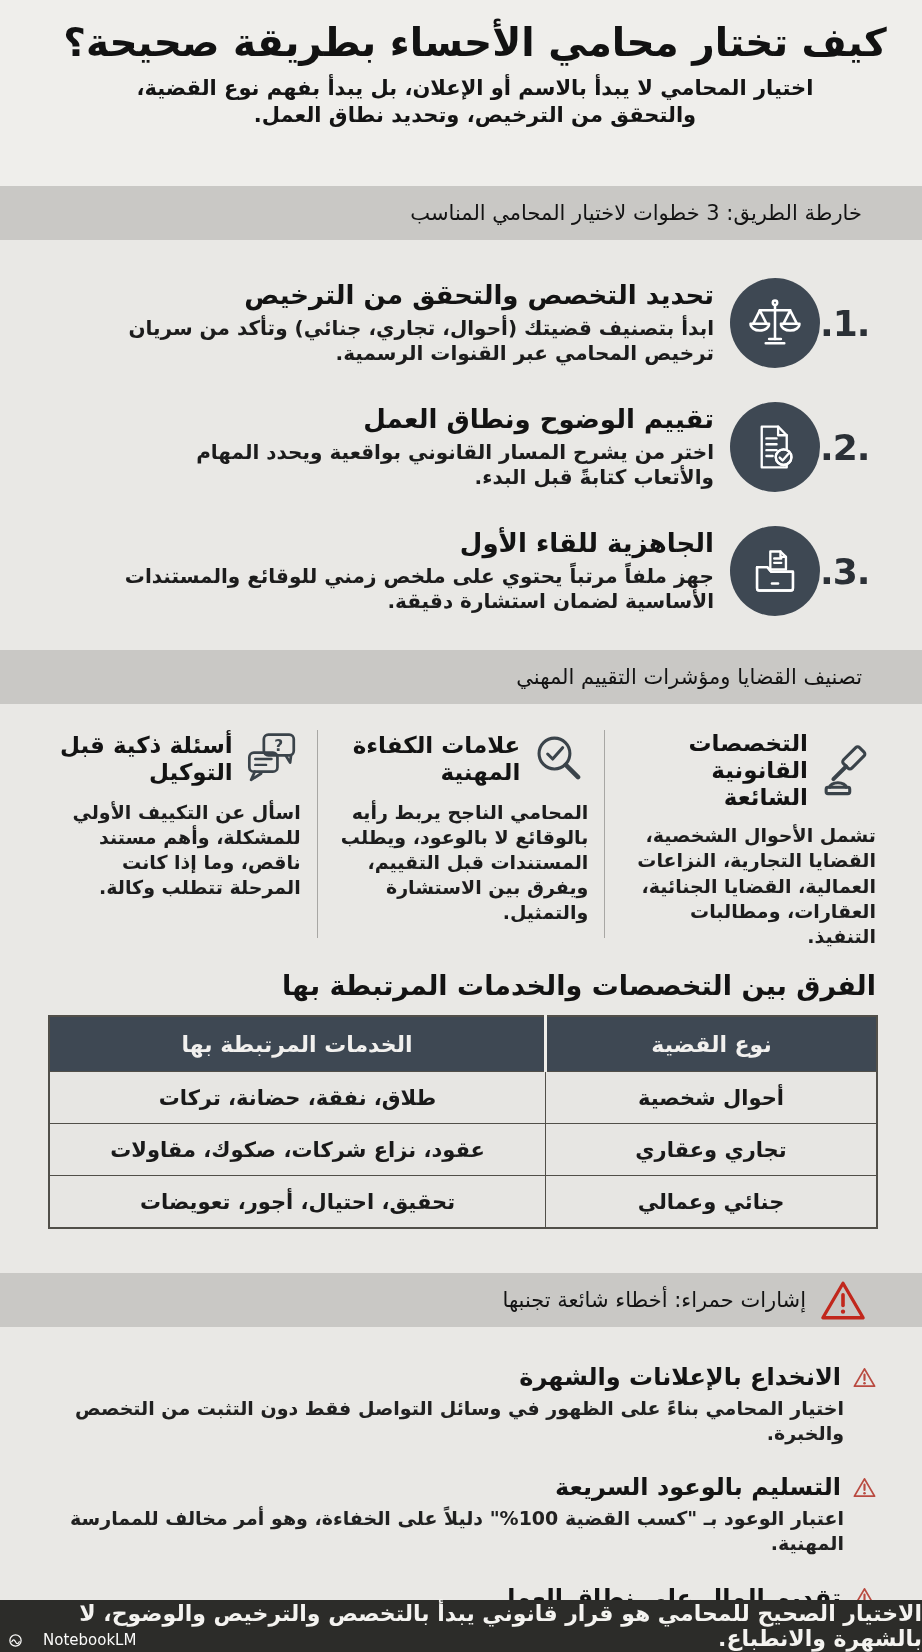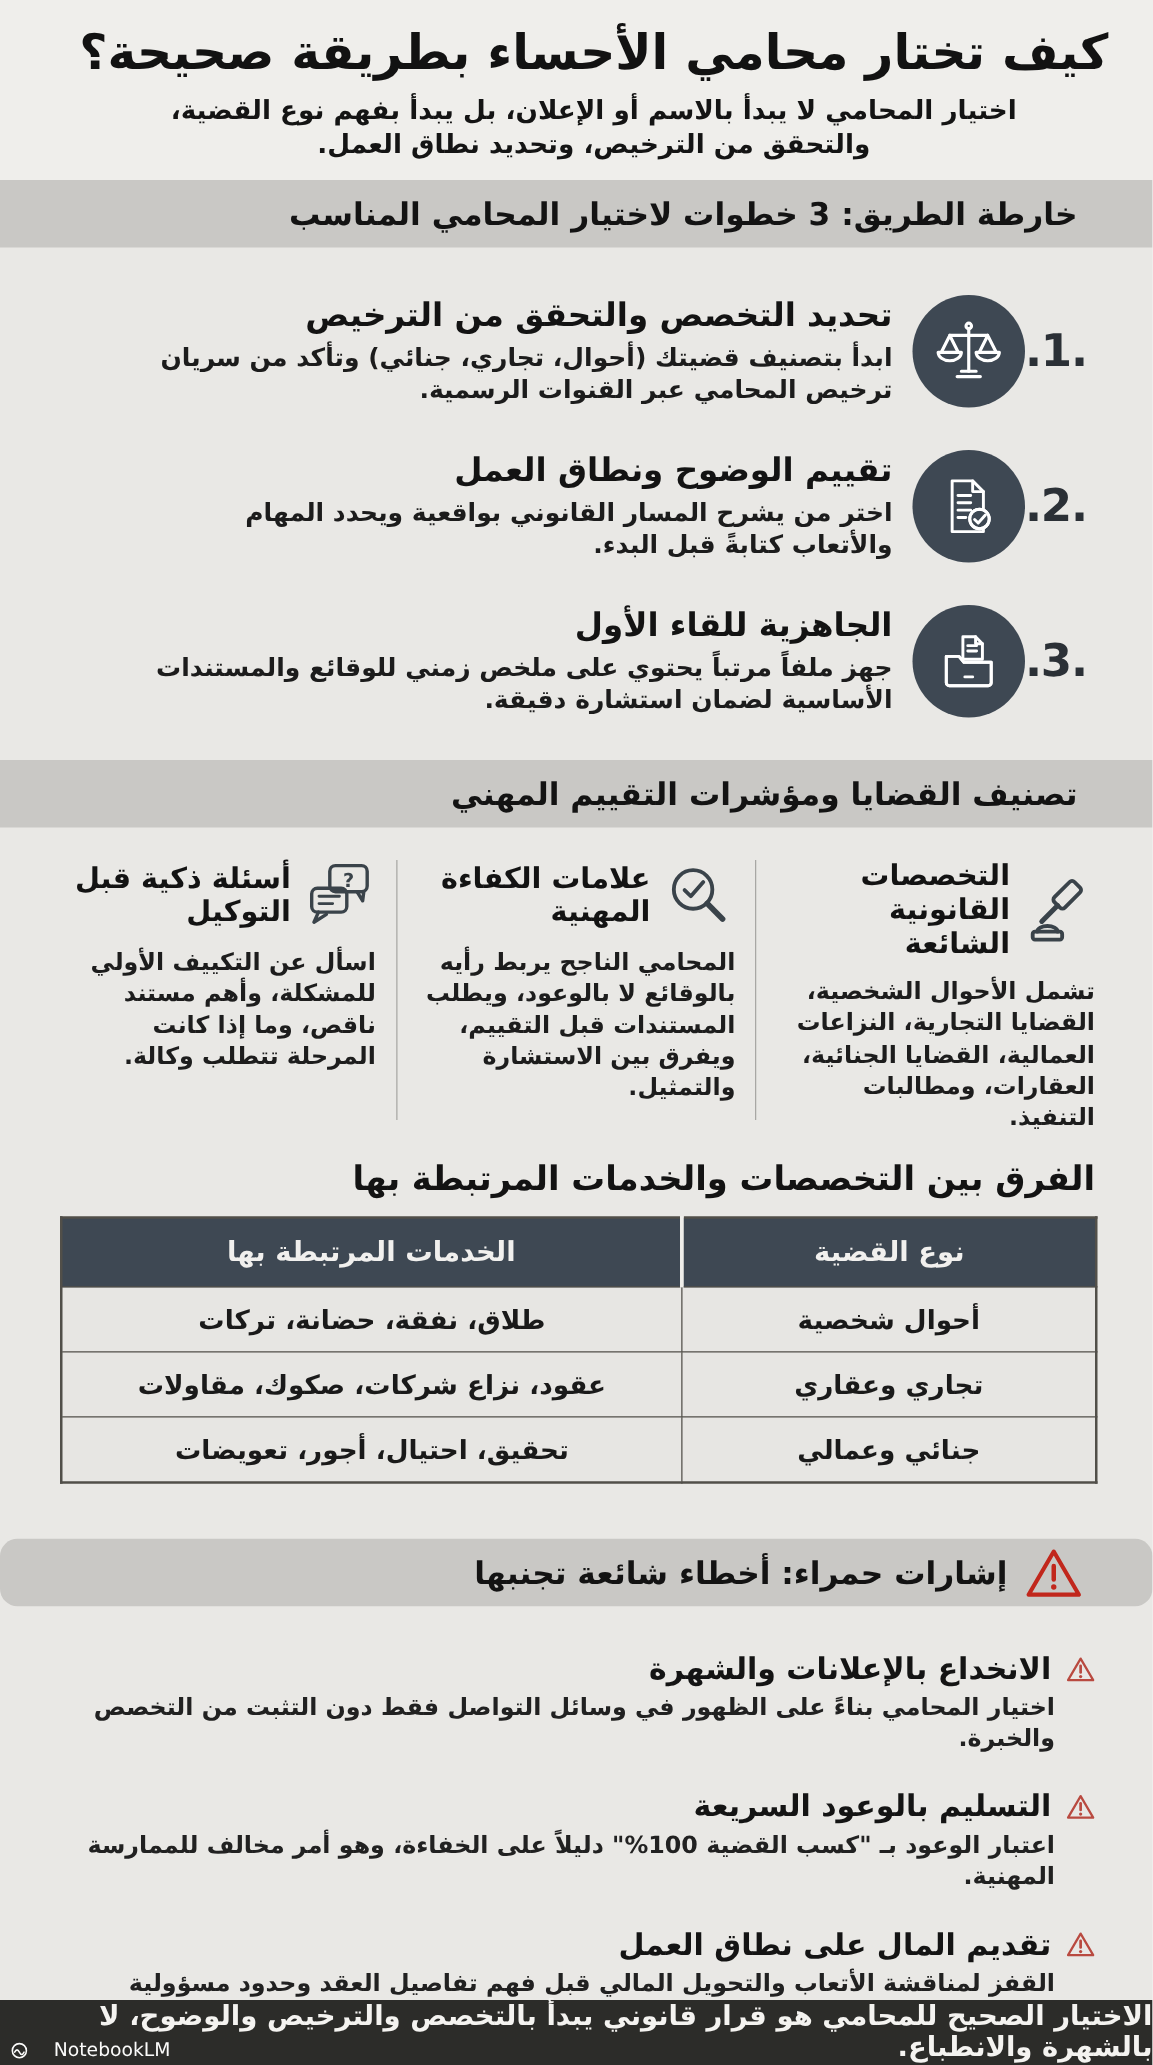--- a/index.html
+++ b/index.html
@@ -6,35 +6,35 @@
   .page{
     position:relative;
     width:922px;height:1652px;
     background:#e9e8e5;
     font-family:"DejaVu Sans",sans-serif;
     direction:rtl;
     overflow:hidden;
     color:#161616;
   }
   
-  .hero{background:#efeeeb;height:144px;padding-top:20px;box-sizing:border-box;padding-left:28px;}
+  .hero{background:#efeeeb;height:186px;padding-top:20px;box-sizing:border-box;padding-left:28px;}
   .hero-title{
     text-align:center;font-size:39px;font-weight:700;color:#121212;
     white-space:nowrap;line-height:1.2;margin:0 10px;
   }
   .hero-sub{
     width:700px;margin:8px auto 0;text-align:center;
     font-size:21px;font-weight:700;line-height:1.3;color:#141414;
   }
   
   .band{
     background:#c9c8c5;height:54px;display:flex;align-items:center;
     padding-left:0;padding-right:60px;box-sizing:border-box;gap:12px;
   }
-  .band-title{font-size:25px;font-weight:700;color:#131313;}
+  .band-title{font-size:21px;font-weight:400;color:#131313;}
   
   .steps{height:410px;box-sizing:border-box;padding:10px 44px 0 40px;}
   .step{display:flex;align-items:center;margin-top:34px;}
   .step:first-child{margin-top:28px;}
   .step-num{
     direction:ltr;width:58px;font-size:36px;font-weight:700;color:#2b3036;
     text-align:left;flex:0 0 auto;letter-spacing:-1px;
   }
   .step-circle{
     flex:0 0 auto;width:90px;height:90px;border-radius:50%;
@@ -77,21 +77,21 @@
   table.compare th{
     background:#3e4853;color:#f1f0ee;font-size:22px;font-weight:700;
     height:52px;text-align:center;
   }
   table.compare th:first-child{width:327px;border-left:3px solid #efeeea;}
   table.compare td{
     background:#e7e6e3;color:#1a1a1a;font-size:21px;font-weight:700;
     height:49px;text-align:center;
   }
   
-  .band.flags-band{margin-top:44px;gap:14px;padding-right:56px;border-radius:14px;}
+  .band.flags-band{margin-top:44px;gap:14px;padding-right:56px;}
   .flags{padding:8px 46px 0 40px;}
   .flag{margin-top:28px;}
   .flag-head{display:flex;align-items:center;gap:12px;}
   .flag-title{font-size:24px;font-weight:700;color:#141414;}
   .flag-body{
     margin:5px 32px 0 0;font-size:19px;font-weight:700;color:#212121;
     line-height:1.3;text-align:right;
   }
   
   .footer{

